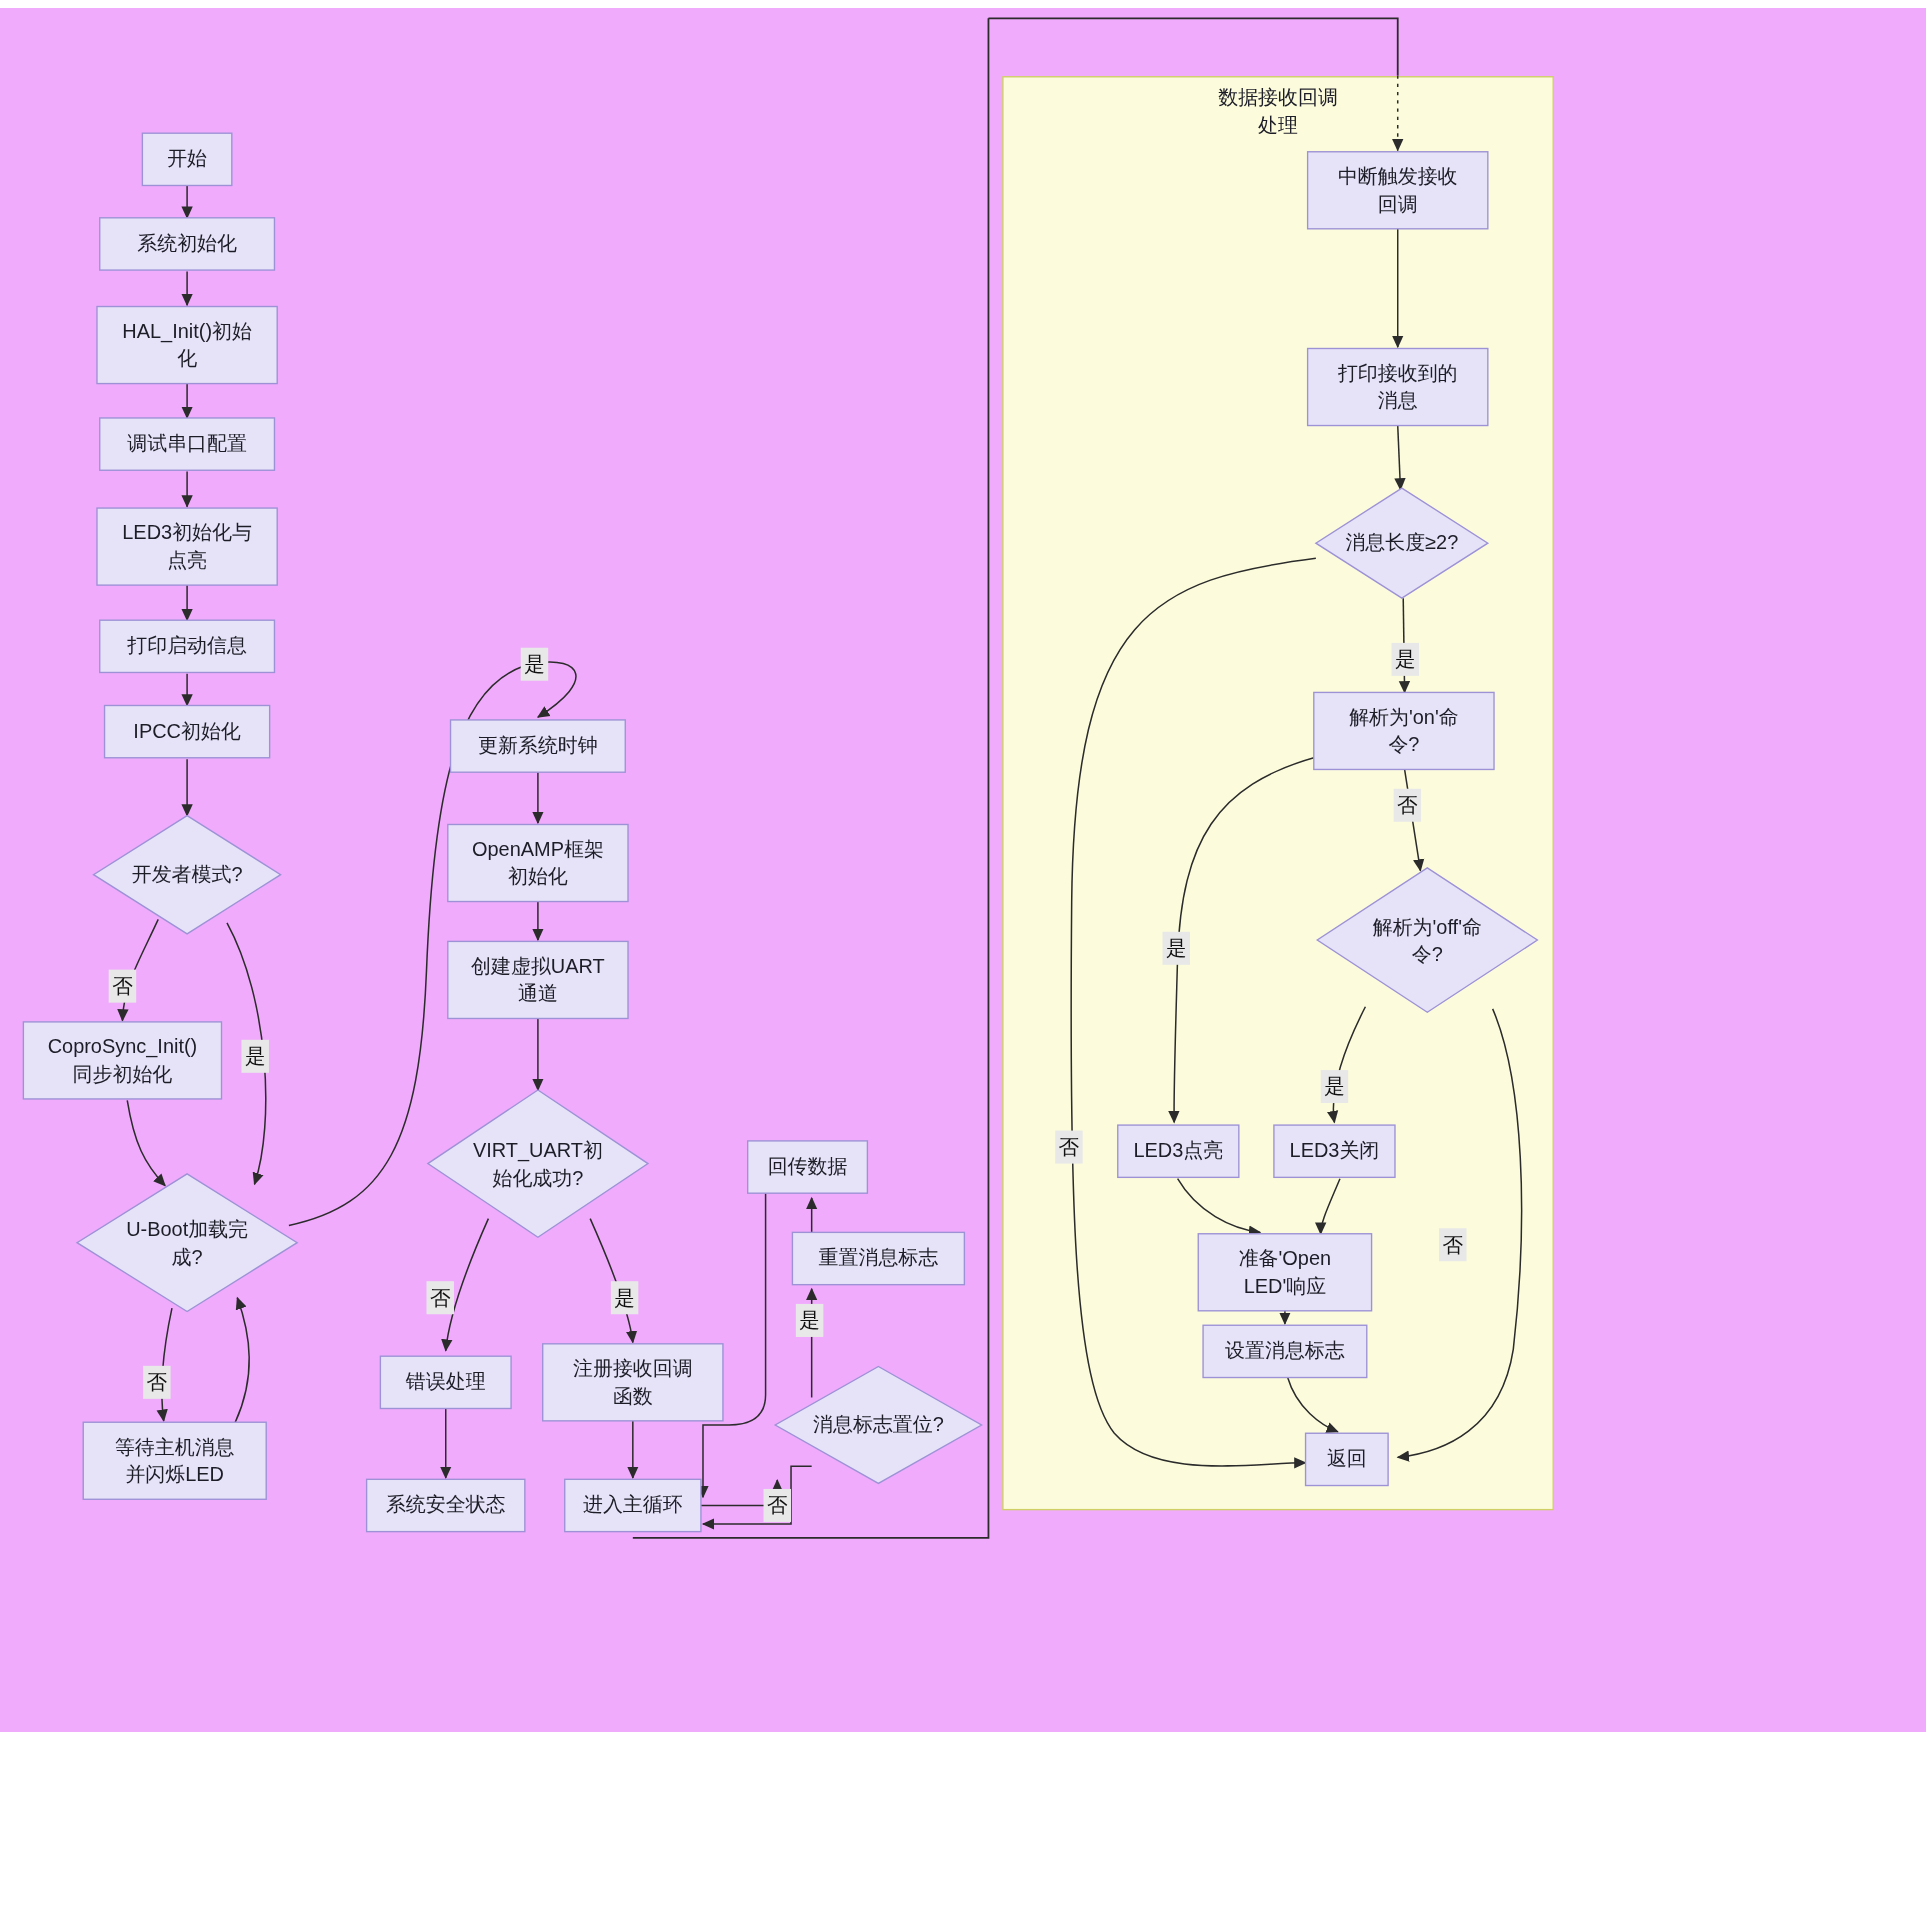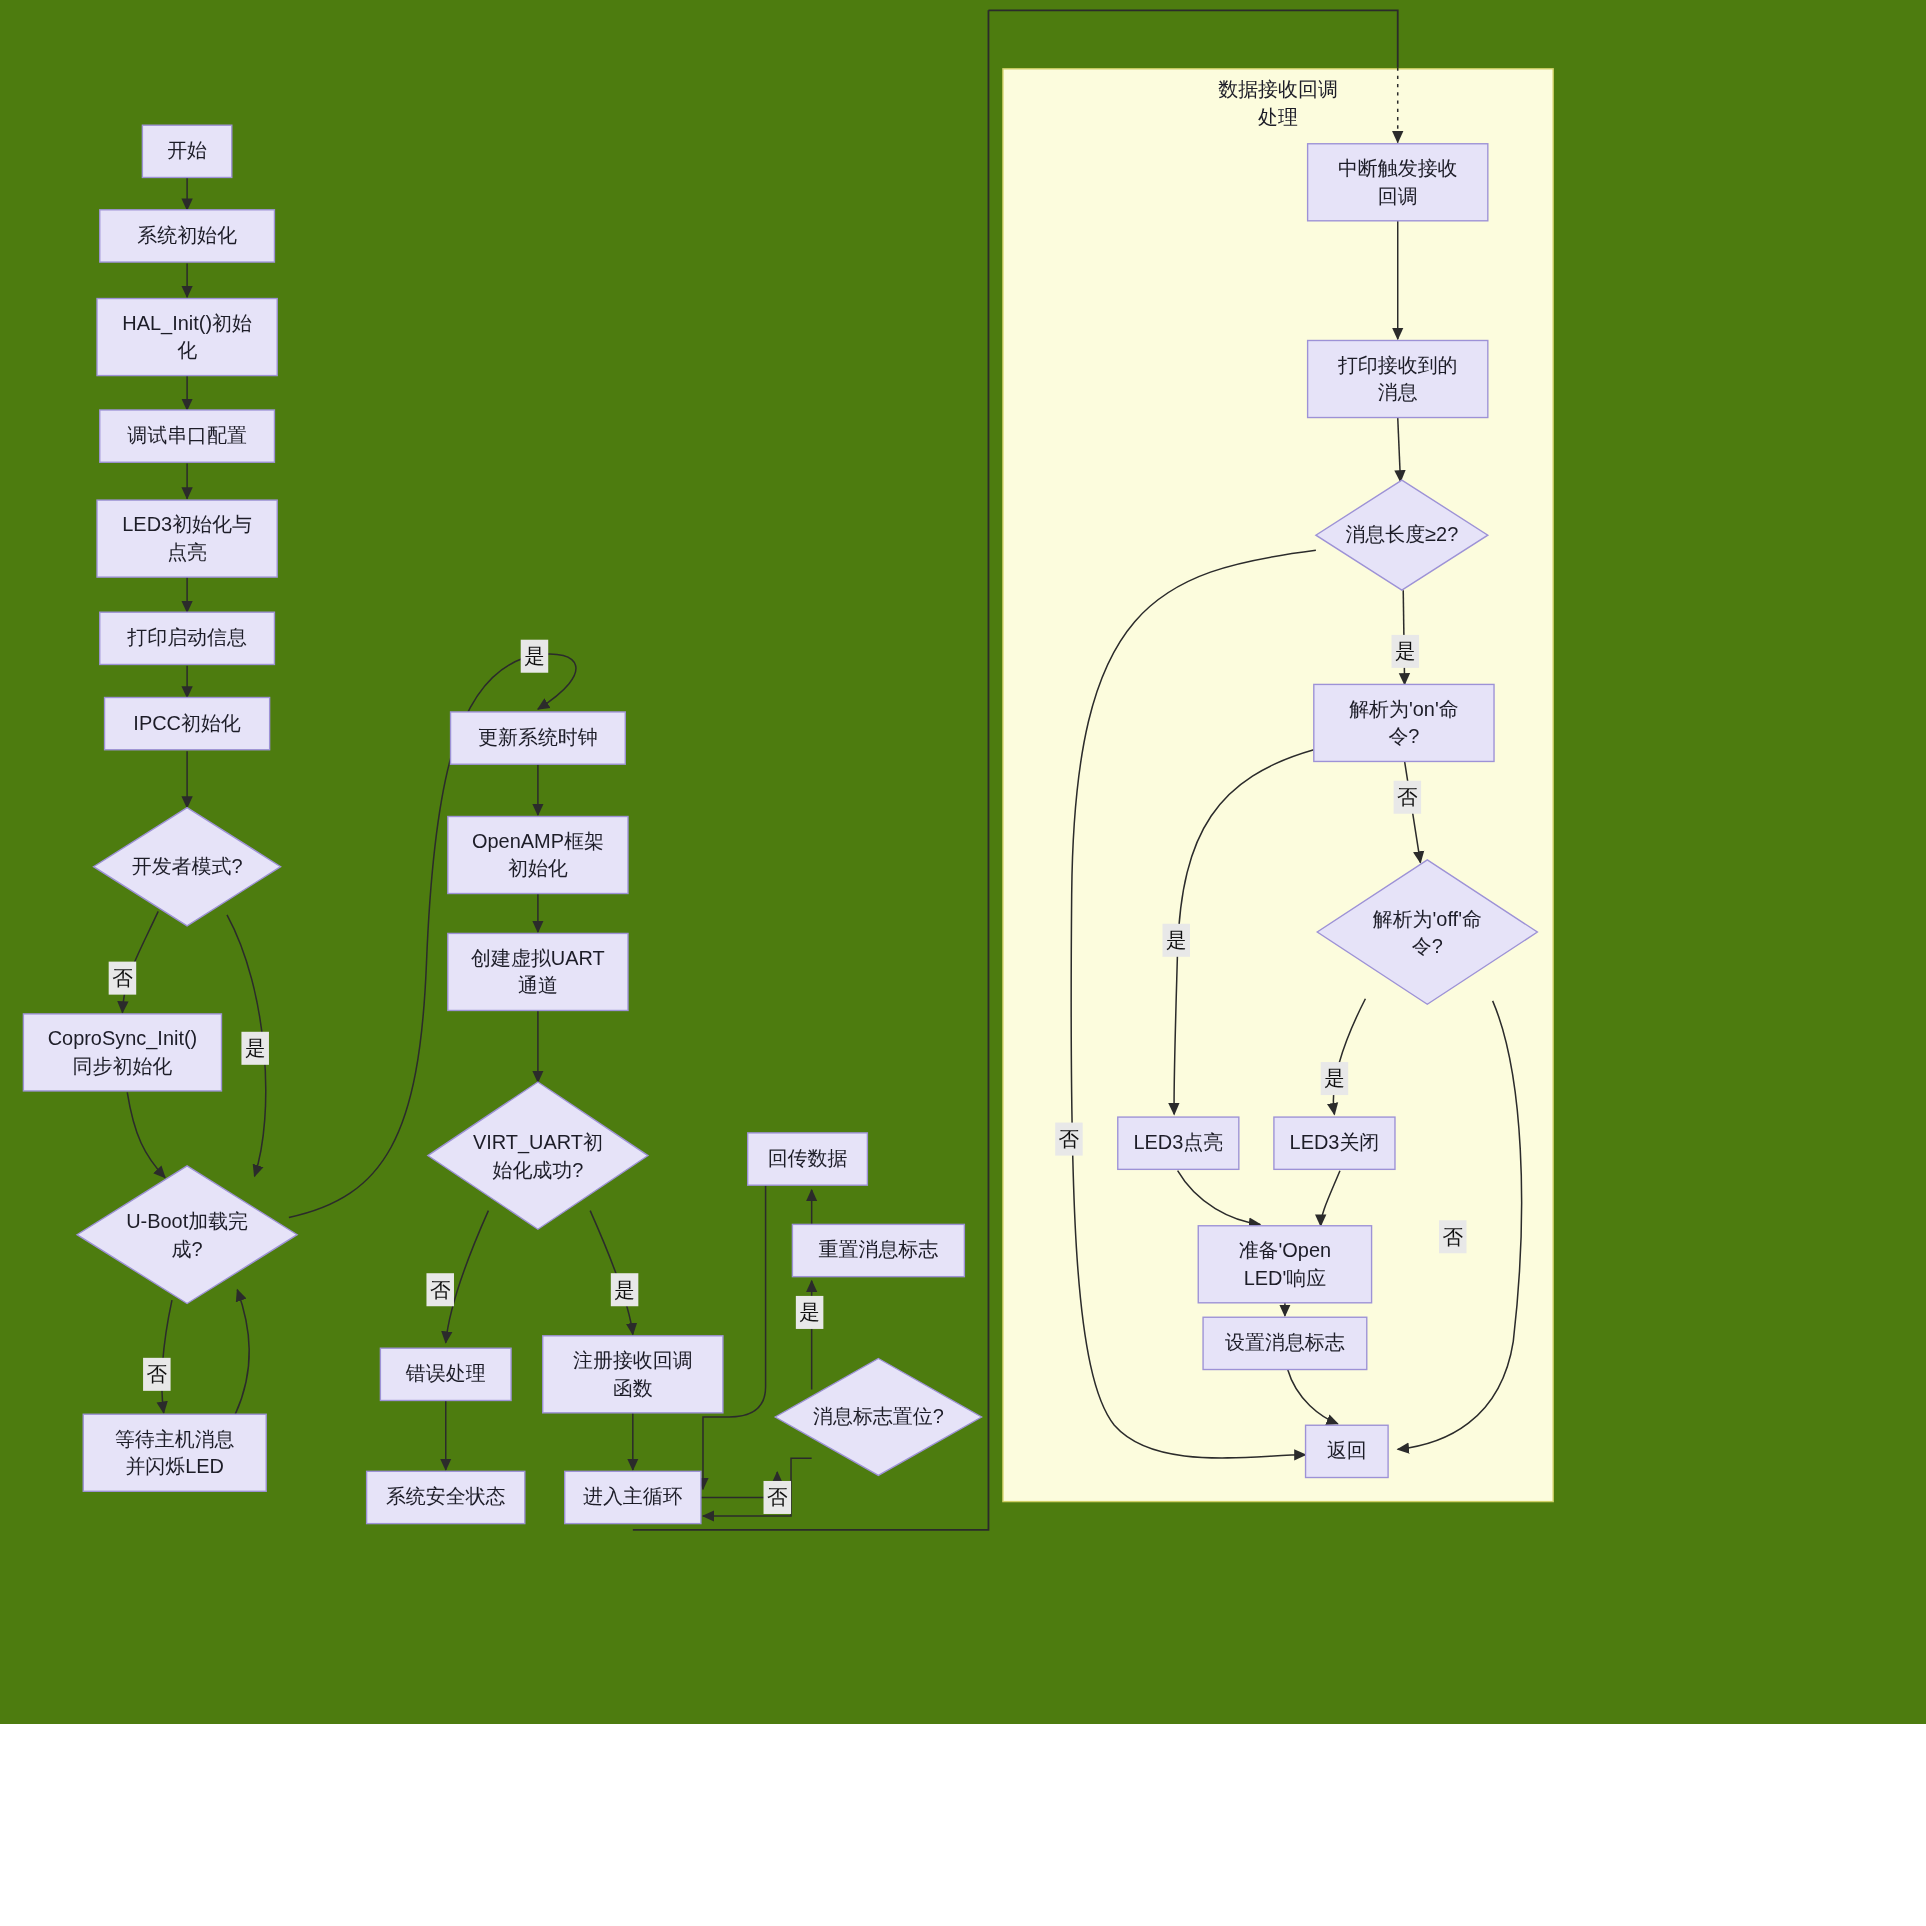--- a/index.html
+++ b/index.html
@@ -1,17 +1,17 @@
 <!DOCTYPE html>
 <html style="font-size:11px"><head>
 <meta charset="utf-8">
 <style>
   html,body{margin:0;padding:0;background:#ffffff;}
   body{width:1926px;height:1926px;font-family:"Liberation Sans","DejaVu Sans",sans-serif;}
-  #canvas{position:relative;width:1926px;height:1724px;overflow:hidden;background:#4d7c0f;}
+  #canvas{position:relative;width:1926px;height:1724px;overflow:hidden;background:#f0abfc;margin-top:8px;}
   svg.layer{position:absolute;left:0;top:0;width:1926px;height:1926px;}
   .node-rect{fill:#e6e3f8;stroke:#9d92d6;stroke-width:2;}
   .node-diamond{fill:#e6e3f8;stroke:#9d92d6;stroke-width:2;}
   .node-text{font-family:"Liberation Sans","DejaVu Sans",sans-serif;font-size:29px;fill:#1d1d28;text-anchor:middle;dominant-baseline:middle;}
   .edge{fill:none;stroke:#2b2b2b;stroke-width:2.2;}
   .edge-dotted{fill:none;stroke:#2b2b2b;stroke-width:2.2;stroke-dasharray:5 7;}
   .frame{fill:none;stroke:#2b2b2b;stroke-width:2.6;}
   .subgraph-box{fill:#fcfcdd;stroke:#cfcf66;stroke-width:2;}
   .subgraph-title{font-family:"Liberation Sans","DejaVu Sans",sans-serif;font-size:29px;fill:#1d1d28;text-anchor:middle;}
   .edge-label-bg{fill:#e8e8e8;}

